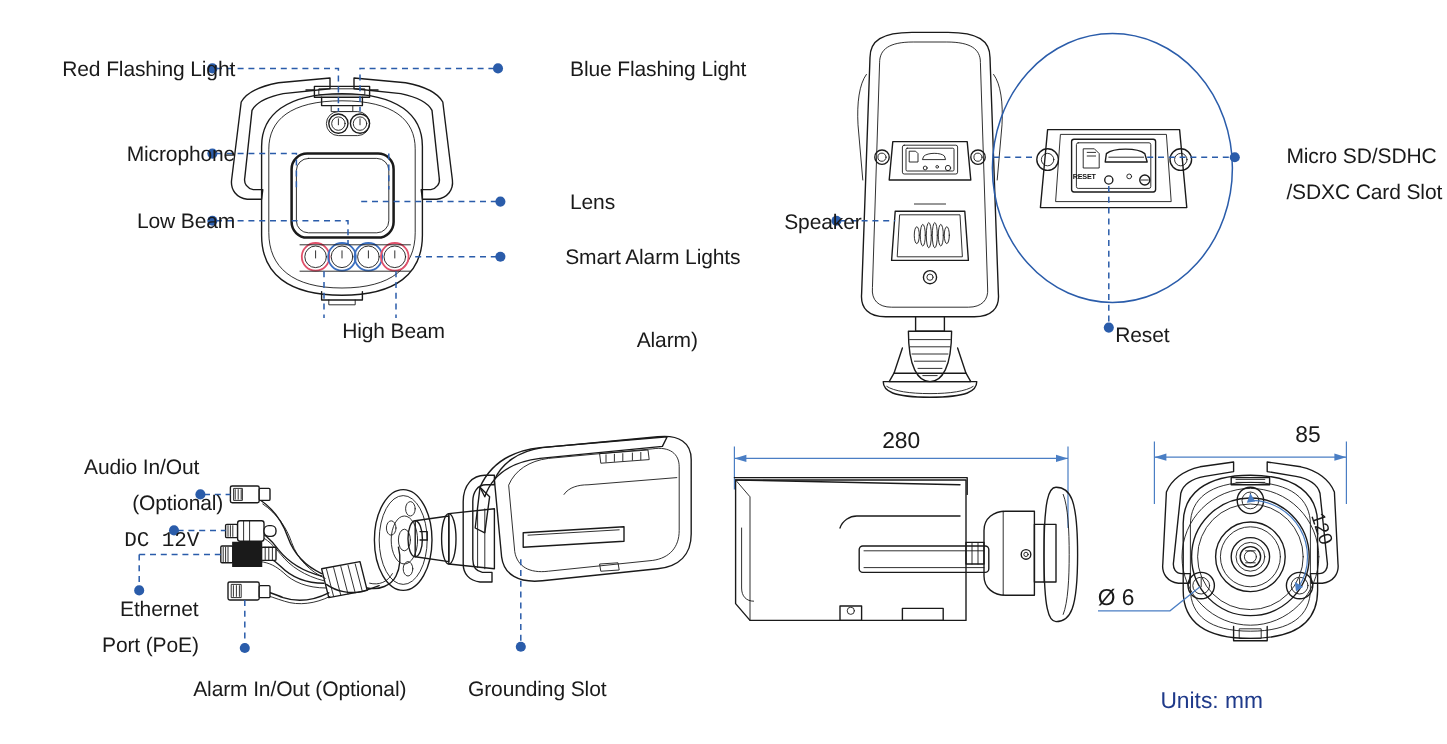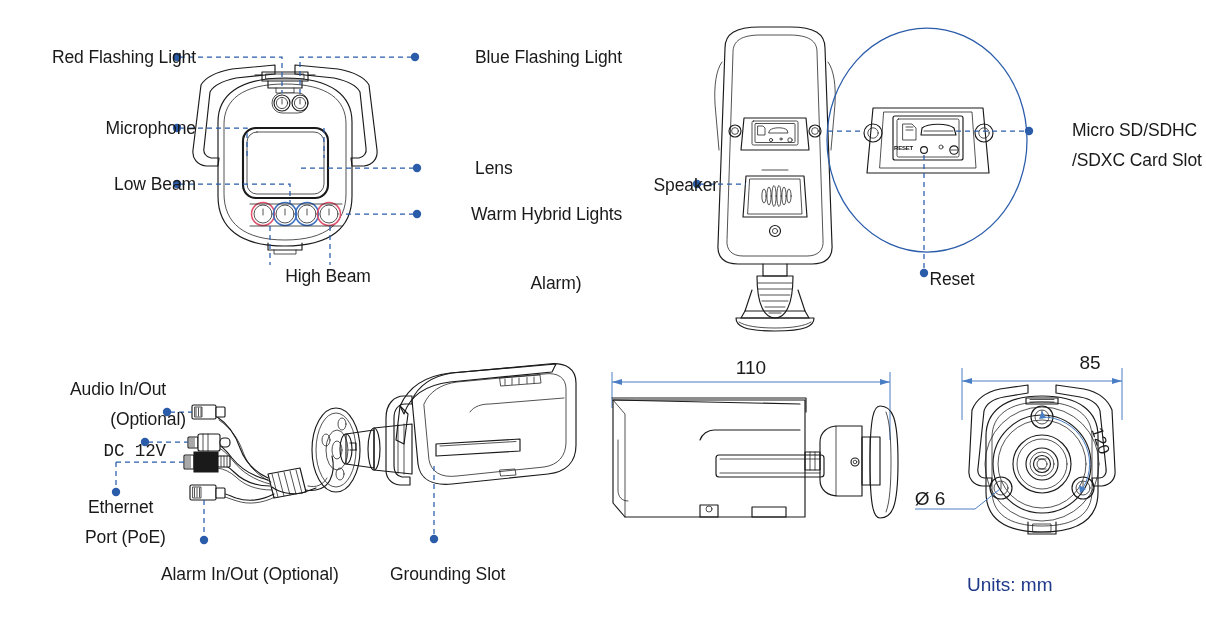--- a/index.html
+++ b/index.html
@@ -428,21 +428,21 @@
   <div class="lbl r" style="left:0; top:42px; width:168px;">Red Flashing Light</div>
 
   <div class="lbl" style="left:447px; top:42px;">Blue Flashing Light</div>
 
   <div class="lbl r" style="left:0; top:113px; width:168px;">Microphone</div>
 
   <div class="lbl r" style="left:0; top:169px; width:168px;">Low Beam</div>
 
   <div class="lbl" style="left:447px; top:153px;">Lens</div>
 
-  <div class="lbl" style="left:443px; top:199px;">Warm Hybrid Lights</div>
+  <div class="lbl" style="left:443px; top:199px;">Smart Alarm Lights</div>
 
 
   <div class="lbl c" style="left:413px; top:268px; width:230px;">Alarm)</div>
 
   <div class="lbl c" style="left:230px; top:261px; width:140px;">High Beam</div>
 
   <div class="lbl r" style="left:530px; top:170px; width:160px;">Speaker</div>
 
   <div class="lbl" style="left:1044px; top:115px;">Micro SD/SDHC</div>
 
@@ -451,29 +451,29 @@
   <div class="lbl c" style="left:864px; top:264px; width:120px;">Reset</div>
 
   <div class="reset-txt" style="left:894px; top:145px;">RESET</div>
 
   <div class="lbl" style="left:42px; top:374px;">Audio In/Out</div>
 
   <div class="lbl r" style="left:0; top:404px; width:158px;">(Optional)</div>
 
   <div class="lbl r" style="left:0; top:436px; width:138px;font-family:Liberation Mono, monospace;">DC 12V</div>
 
-  <div class="lbl" style="left:60px; top:492px;">Ethernet</div>
+  <div class="lbl" style="left:72px; top:492px;">Ethernet</div>
 
   <div class="lbl" style="left:57px; top:522px;">Port (PoE)</div>
 
   <div class="lbl" style="left:133px; top:559px;">Alarm In/Out (Optional)</div>
 
   <div class="lbl" style="left:362px; top:559px;">Grounding Slot</div>
 
-  <div class="dim-num" style="left:691px; top:357px; width:120px;">110</div>
+  <div class="dim-num" style="left:691px; top:357px; width:120px;">280</div>
 
   <div class="dim-num" style="left:1040px; top:352px; width:100px;">85</div>
 
   <div class="rot120" style="left:1087px; top:432px;">120</div>
 
   <div class="dim-num" style="left:900px; top:488px; width:60px;">Ø 6</div>
 
   <div class="units" style="left:967px; top:574px;">Units: mm</div>
 
 </div>

